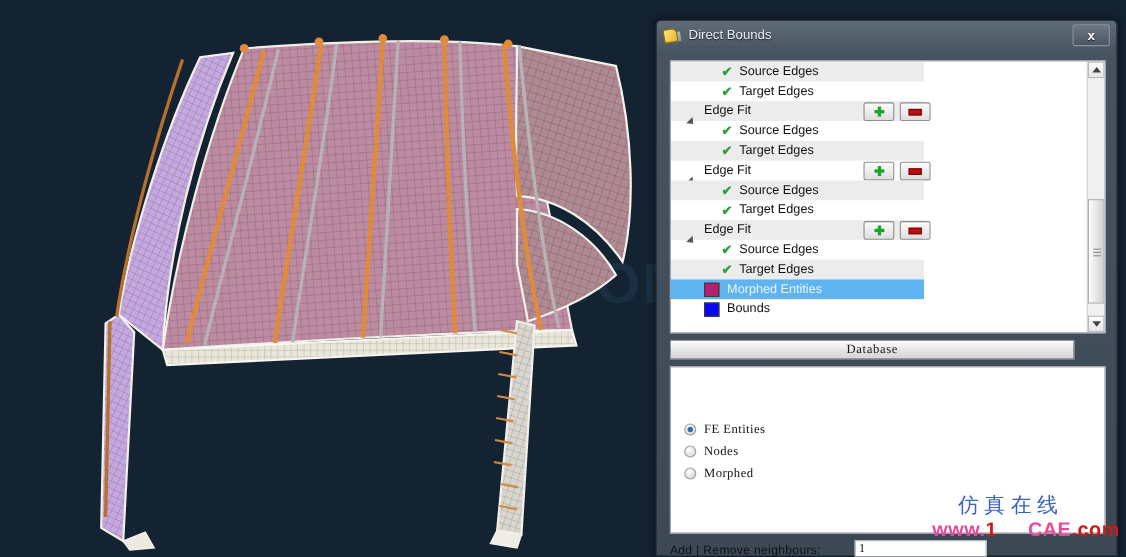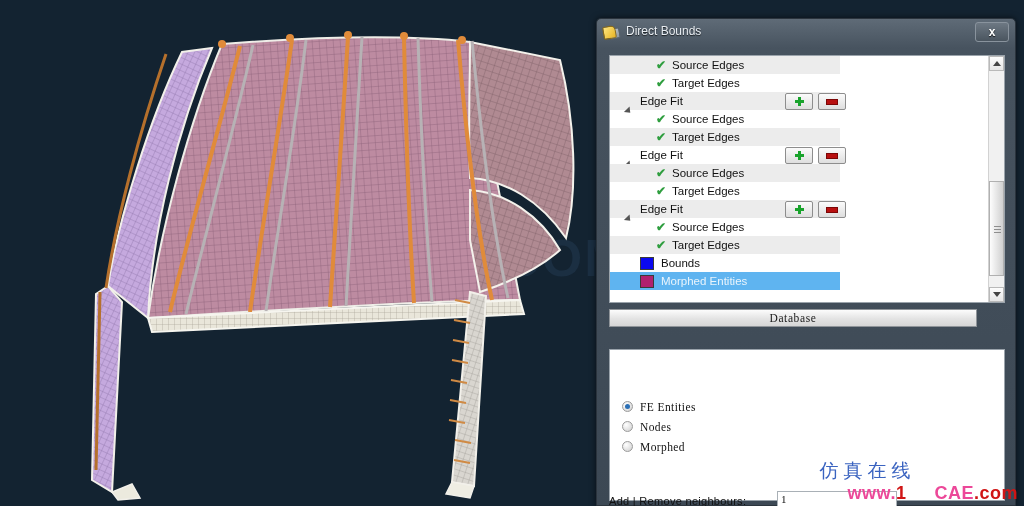--- a/index.html
+++ b/index.html
@@ -170,21 +170,21 @@
     border:1px solid #8f9499;
     box-sizing:border-box;
     display:flex;align-items:center;justify-content:center;
     font-family:"Liberation Serif", serif;
     font-size:11.5px;color:#1a1a1a;letter-spacing:.6px;
     cursor:pointer;
   }
 
   
   .opt-box{
-    position:absolute;left:12px;top:306px;width:396px;height:152px;
+    position:absolute;left:12px;top:290px;width:396px;height:152px;
     background:#ffffff;border:1px solid #9aa3ab;box-sizing:border-box;
   }
   .radio-list{position:absolute;left:12px;top:48px;}
   .radio-row{
     display:flex;align-items:center;height:17px;margin-bottom:3px;cursor:pointer;
   }
   .radio{
     width:11px;height:11px;border-radius:50%;
     background:radial-gradient(circle at 35% 32%,#ffffff,#dcdcdc 70%,#c3c3c3);
     border:1px solid #9b9b9b;box-sizing:border-box;
@@ -212,21 +212,21 @@
     position:absolute;left:168px;top:0;width:120px;height:16px;
     background:#ffffff;border:1px solid #a9b0b6;
     box-sizing:border-box;
     font-family:"Liberation Serif", serif;font-size:11px;color:#111;
     padding:0 3px;line-height:14px;
     outline:none;
   }
 
   
   .corner-wm{
-    position:absolute;right:6px;bottom:2px;text-align:left;
+    position:absolute;right:6px;bottom:14px;text-align:center;
     pointer-events:none;user-select:none;
   }
   .wm-cn{
     font-size:19px;color:#3a63c0;letter-spacing:5px;
     font-family:"DejaVu Sans", sans-serif;
     text-shadow:0 1px 0 rgba(255,255,255,.5);
   }
   .wm-en{font-size:18px;font-weight:bold;letter-spacing:.5px;line-height:1.1;}
   .wm-en .b{color:#ec4899;margin-left:28px;}
   .wm-en .r{color:#d01515;}
@@ -427,34 +427,34 @@
               </div>
             </div>
             <div class="trow alt">
               <div class="band"></div>
               <div class="content">
                 <div class="ind" style="width: 44px;"></div>
                 <div class="check">✔</div>
                 <div class="lbl">Target Edges</div>
               </div>
             </div>
+            <div class="trow sel">
+              <div class="band"></div>
+              <div class="content">
+                <div class="ind" style="width: 30px;"></div>
+                <div class="swatch" style="background: rgb(176, 33, 111);"></div>
+                <div class="lbl">Morphed Entities</div>
+              </div>
+            </div>
             <div class="trow">
               <div class="band"></div>
               <div class="content">
                 <div class="ind" style="width: 30px;"></div>
                 <div class="swatch" style="background: rgb(10, 8, 240);"></div>
                 <div class="lbl">Bounds</div>
-              </div>
-            </div>
-            <div class="trow sel">
-              <div class="band"></div>
-              <div class="content">
-                <div class="ind" style="width: 30px;"></div>
-                <div class="swatch" style="background: rgb(176, 33, 111);"></div>
-                <div class="lbl">Morphed Entities</div>
               </div>
             </div>
           </div>
         <div class="tscroll">
           <div class="sb-btn sb-up">
               <i></i>
             </div>
           <div class="sb-thumb">
             <div class="sb-grip">
               <span></span>

